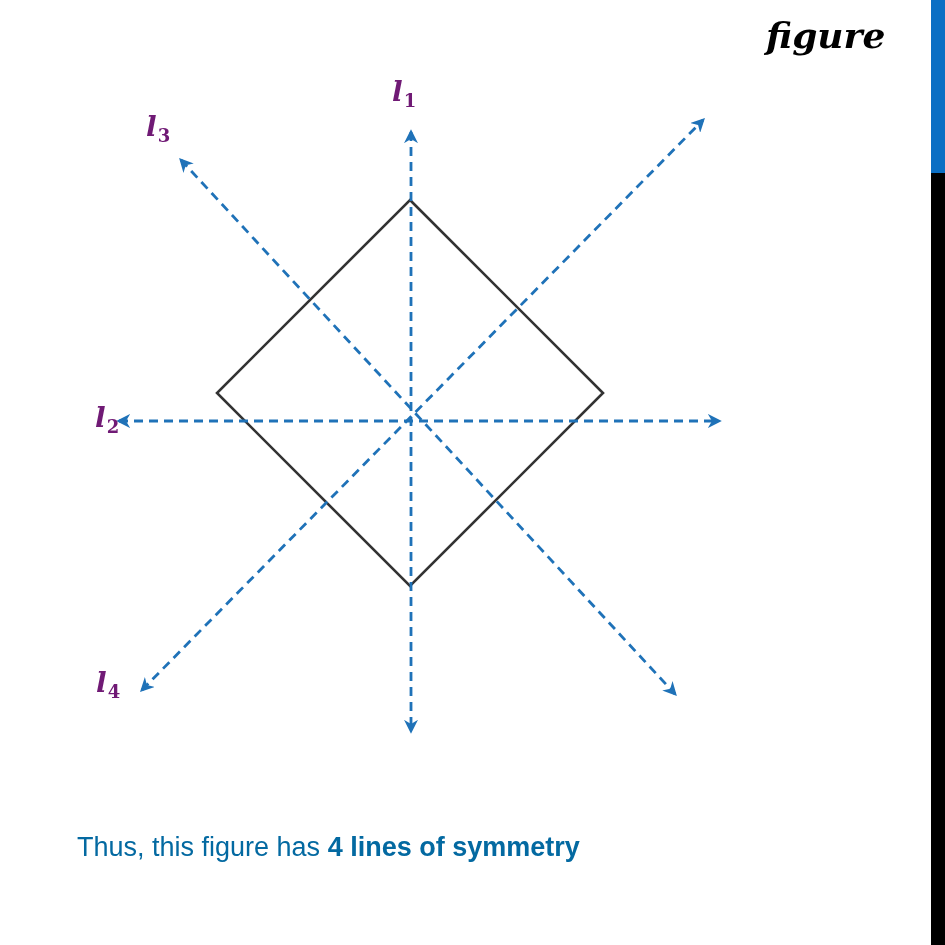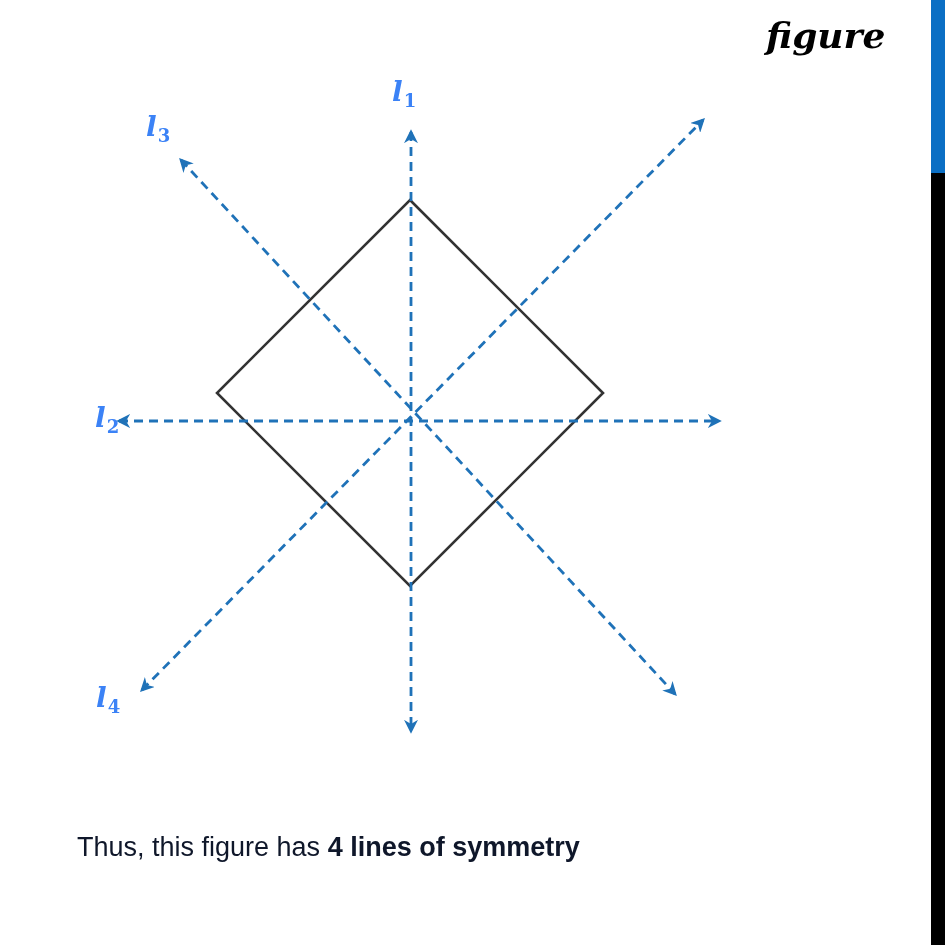--- a/index.html
+++ b/index.html
@@ -1,23 +1,23 @@
 <!DOCTYPE html>
 <html><head>
   <meta charset="utf-8">
   <style>
     html, body { margin: 0; padding: 0; }
     body { width: 945px; height: 945px; position: relative; background: #ffffff; overflow: hidden; font-family: "Liberation Sans", sans-serif; }
     .brand { position: absolute; left: 766px; top: 14px; font-family: "DejaVu Serif", serif; font-style: italic; font-weight: bold; font-size: 36px; color: #000; letter-spacing: 0px; }
     .side-bar-blue { position: absolute; left: 931px; top: 0; width: 14px; height: 173px; background: #0b6fc4; }
     .side-bar-black { position: absolute; left: 931px; top: 173px; width: 14px; height: 772px; background: #000; }
     svg.diagram { position: absolute; left: 0; top: 0; }
-    .lbl { position: absolute; font-family: "DejaVu Serif", serif; font-style: italic; font-weight: bold; font-size: 28px; color: #3b82f6; line-height: 1; }
+    .lbl { position: absolute; font-family: "DejaVu Serif", serif; font-style: italic; font-weight: bold; font-size: 28px; color: #701a75; line-height: 1; }
     .lbl sub { font-style: normal; font-size: 18px; vertical-align: -6px; margin-left: 1px; }
-    .caption { position: absolute; left: 77px; top: 832px; font-family: "Liberation Sans", sans-serif; font-size: 27px; color: #0f172a; }
+    .caption { position: absolute; left: 77px; top: 832px; font-family: "Liberation Sans", sans-serif; font-size: 27px; color: #0369a1; }
     .caption b { font-weight: bold; }
   </style>
 </head>
 <body>
 
 <div class="side-bar-blue"></div>
 <div class="side-bar-black"></div>
 
 <div class="brand">figure</div>
 
@@ -38,15 +38,15 @@
 
     <line x1="181" y1="160" x2="675" y2="694" marker-start="url(#arr)" marker-end="url(#arr)"></line>
 
     <line x1="142" y1="690" x2="703" y2="120" marker-start="url(#arr)" marker-end="url(#arr)"></line>
   </g>
 </svg>
 
 <div class="lbl" style="left:392px; top:78px;"><span>l</span><sub>1</sub></div>
 <div class="lbl" style="left:146px; top:113px;"><span>l</span><sub>3</sub></div>
 <div class="lbl" style="left:95px; top:404px;"><span>l</span><sub>2</sub></div>
-<div class="lbl" style="left:96px; top:684px;"><span>l</span><sub>4</sub></div>
+<div class="lbl" style="left:96px; top:669px;"><span>l</span><sub>4</sub></div>
 
 <div class="caption"><span>Thus, this figure has </span><b>4 lines of symmetry</b></div>
 
 </body></html>

